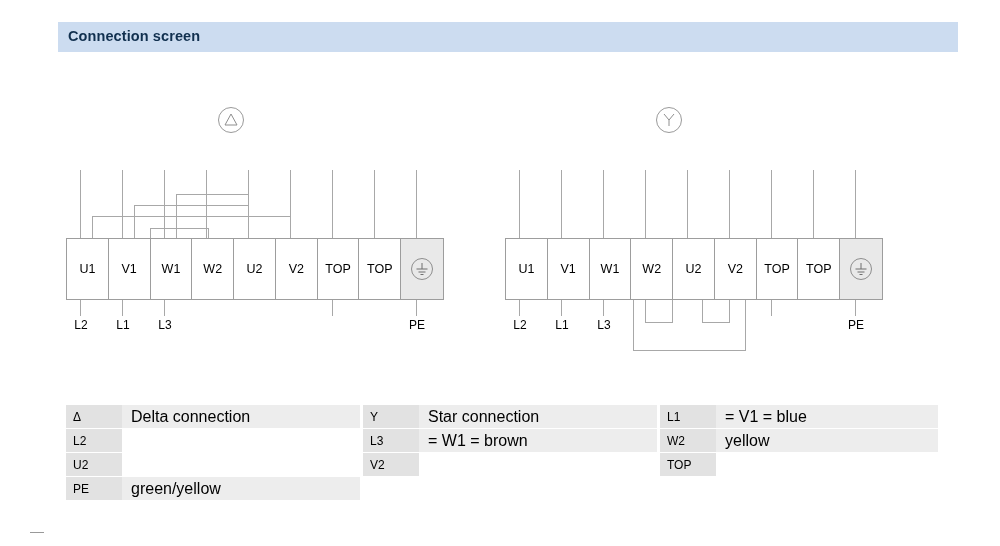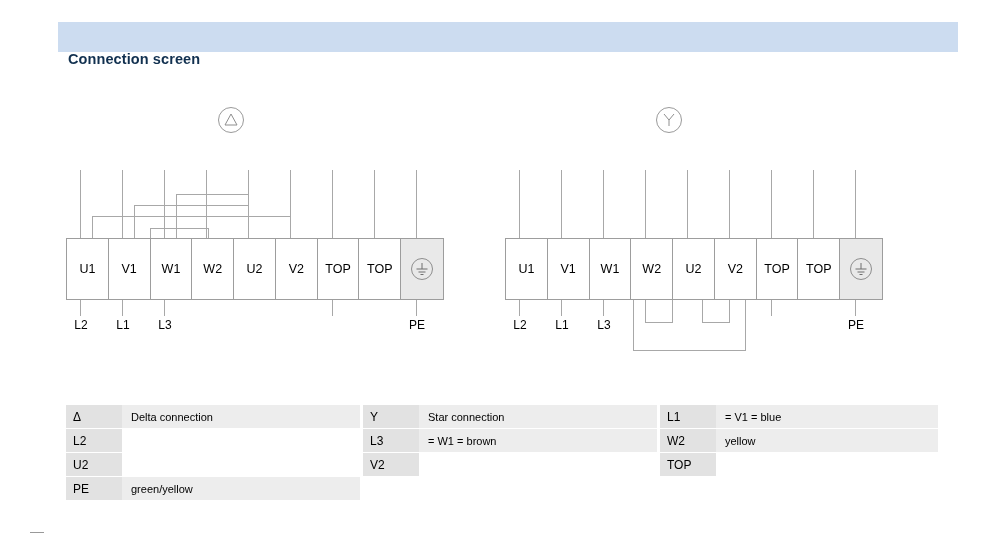--- a/index.html
+++ b/index.html
@@ -26,21 +26,20 @@
     background: #ccdcf0;
   }
   .header-title {
     position: absolute;
     left: 10px;
     top: 6px;
     font-size: 14.5px;
     font-weight: bold;
     color: #11304f;
     letter-spacing: 0.1px;
-    margin-top: 23px;
   }
 
   
   .diagram {
     position: absolute;
     left: 0;
     top: 60px;
     width: 1000px;
     height: 330px;
   }
@@ -128,21 +127,21 @@
     background: #e2e2e2;
     font-size: 12px;
     display: flex;
     align-items: center;
     padding-left: 7px;
     box-sizing: border-box;
   }
   .legend-val {
     flex: 1;
     background: #ededed;
-    font-size: 11px;
+    font-size: 16px;
     display: flex;
     align-items: center;
     padding-left: 9px;
     box-sizing: border-box;
   }
 
   
   .footer-mark {
     position: absolute;
     left: 30px;

